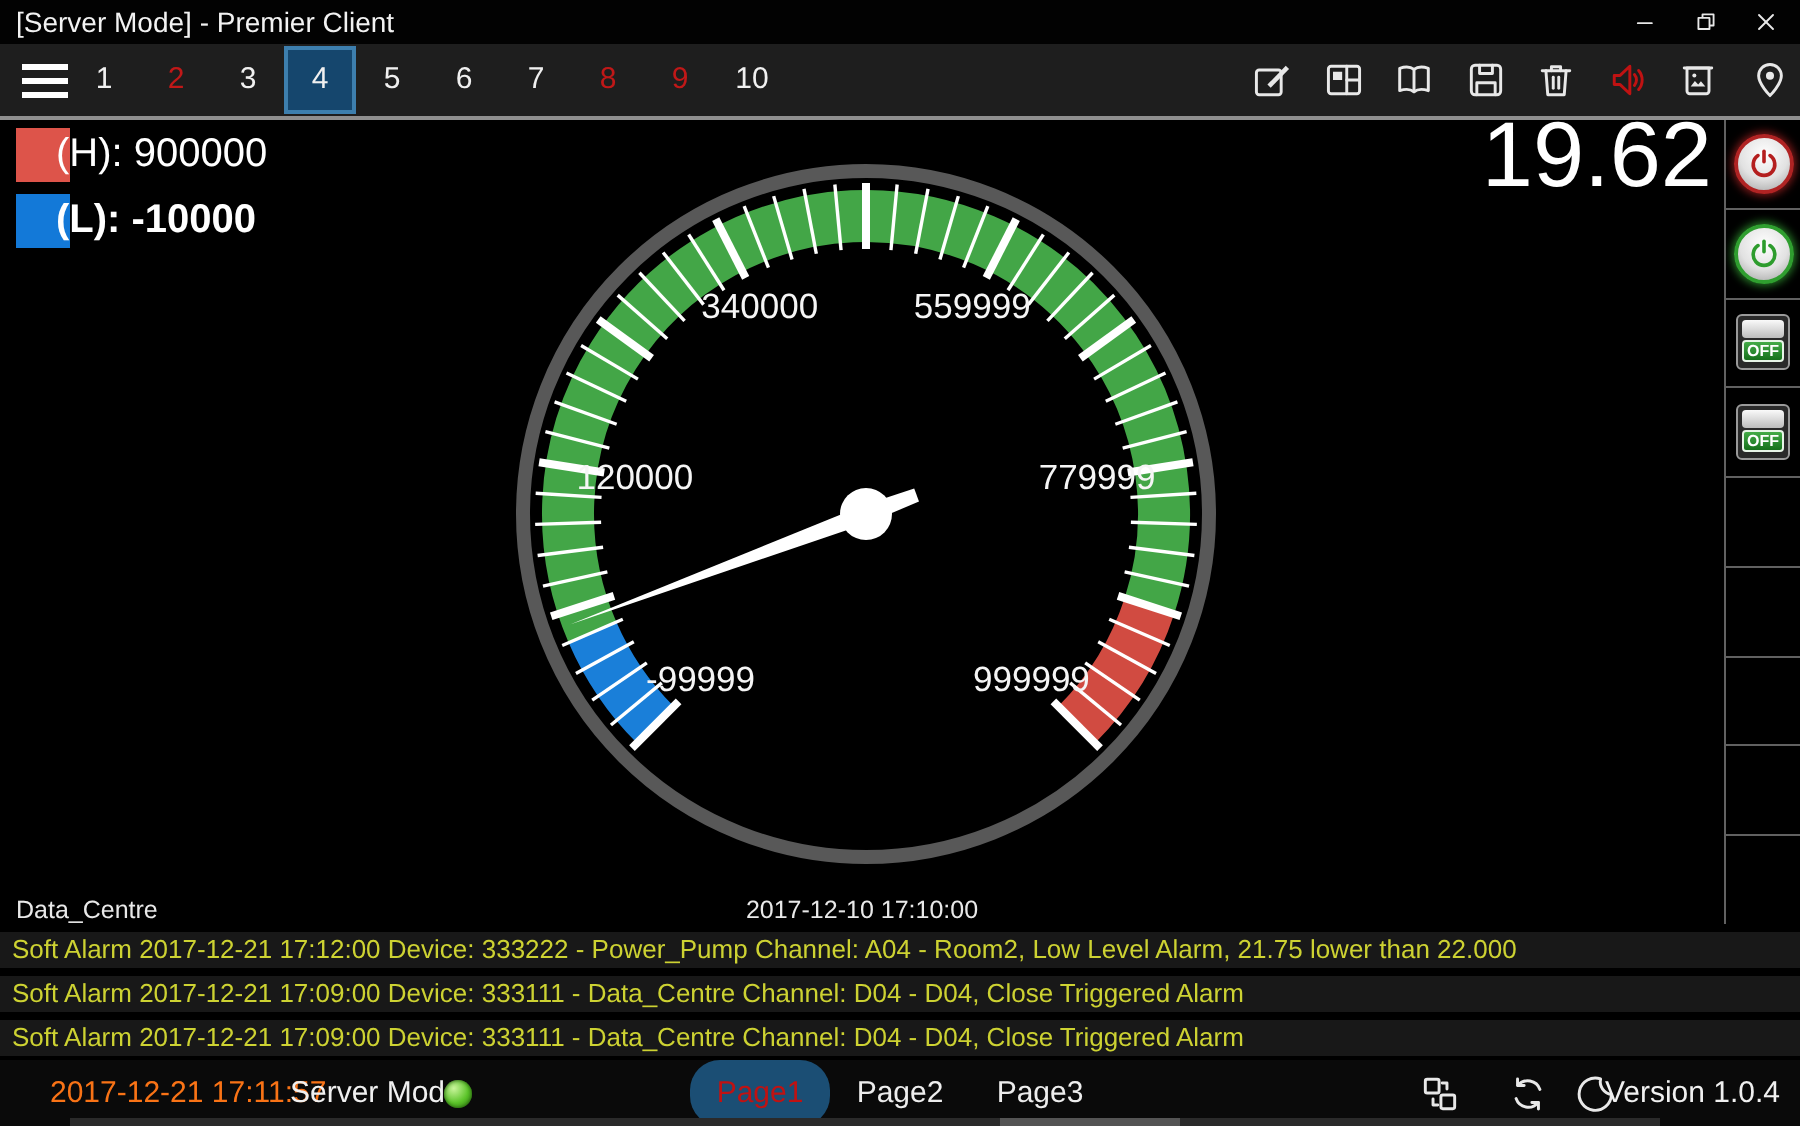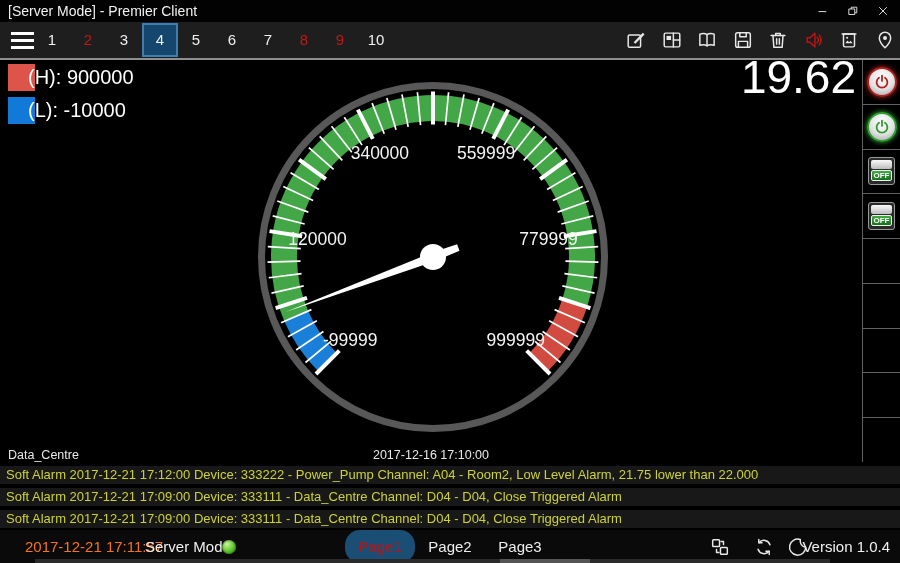--- a/index.html
+++ b/index.html
@@ -175,21 +175,21 @@
             <path d="M12 3.5 a6.2 6.2 0 0 1 6.2 6.2 C18.2 14.3 12 20.5 12 20.5 S5.8 14.3 5.8 9.7 A6.2 6.2 0 0 1 12 3.5 Z"></path>
             <circle cx="12" cy="9.7" r="2.2" fill="#e8e8e8" stroke="none"></circle>
           </svg>
       </span>
     </div>
   </div>
 
   <div class="legend-swatch" style="top:64px; background:#dd544a;"></div>
   <div class="legend-text" style="top:64px;">(H): 900000</div>
   <div class="legend-swatch" style="top:97px; background:#1379d8;"></div>
-  <div class="legend-text" style="top:97px;">(L): -10000</div>
+  <div class="legend-text" style="top:97px;font-weight:bold;">(L): -10000</div>
 
   <div class="big-value">19.62</div>
 
   <svg id="gauge" viewBox="0 0 400 400">
       <circle cx="200" cy="200" r="171.5" fill="none" stroke="#585858" stroke-width="7"></circle>
       <path d="M94.64108960320443 305.35891039679564 A149 149 0 0 1 63.25456077308678 259.1750357045823" fill="none" stroke="#1a7fd9" stroke-width="26"></path>
       <path d="M63.25456077308678 259.1750357045823 A149 149 0 1 1 341.70742092797786 246.04353216186712" fill="none" stroke="#43a647" stroke-width="26"></path>
       <path d="M341.70742092797786 246.04353216186712 A149 149 0 0 1 305.3589103967955 305.35891039679564" fill="none" stroke="#d14b41" stroke-width="26"></path>
       <line x1="106.30835149278246" y1="293.69164850721756" x2="82.97382771362639" y2="317.02617228637365" stroke="#fff" stroke-width="4"></line>
       <line x1="97.90699533220791" y1="284.45867864170134" x2="72.48005832060686" y2="305.4936703034081" stroke="#fff" stroke-width="1.7"></line>
@@ -246,21 +246,21 @@
       <text x="84.44046415036888" y="187.69716759029302" fill="#f5f5f5" font-size="17.5" text-anchor="middle" font-family="Liberation Sans, sans-serif">120000</text>
       <text x="146.883111530473" y="101.75223666996096" fill="#f5f5f5" font-size="17.5" text-anchor="middle" font-family="Liberation Sans, sans-serif">340000</text>
       <text x="253.11688846952705" y="101.752236669961" fill="#f5f5f5" font-size="17.5" text-anchor="middle" font-family="Liberation Sans, sans-serif">559999</text>
       <text x="315.5595358496311" y="187.69716759029296" fill="#f5f5f5" font-size="17.5" text-anchor="middle" font-family="Liberation Sans, sans-serif">779999</text>
       <text x="282.73149339882605" y="288.7314933988261" fill="#f5f5f5" font-size="17.5" text-anchor="middle" font-family="Liberation Sans, sans-serif">999999</text>
       <polygon points="52.0,255.2 198.4,195.8 224.1,187.3 226.5,193.8 201.6,204.2" fill="#ffffff"></polygon>
       <circle cx="200" cy="200" r="13" fill="#ffffff"></circle>
     </svg>
 
   <div class="caption">
-    <span class="ts">2017-12-16 17:10:00</span>
+    <span class="ts">2017-12-10 17:10:00</span>
     <span class="dev">Data_Centre</span>
     <span class="ch">A05</span>
   </div>
 
   <div class="sidebar">
     <div class="side-cell">
       <div class="pwr-btn red">
         <svg viewBox="0 0 24 24" width="18" height="18" fill="none" stroke="#b41f1f" stroke-width="2.4" stroke-linecap="round">
             <path d="M8 6.4 a7.2 7.2 0 1 0 8 0"></path>
             <line x1="12" y1="3.5" x2="12" y2="10.5"></line>

